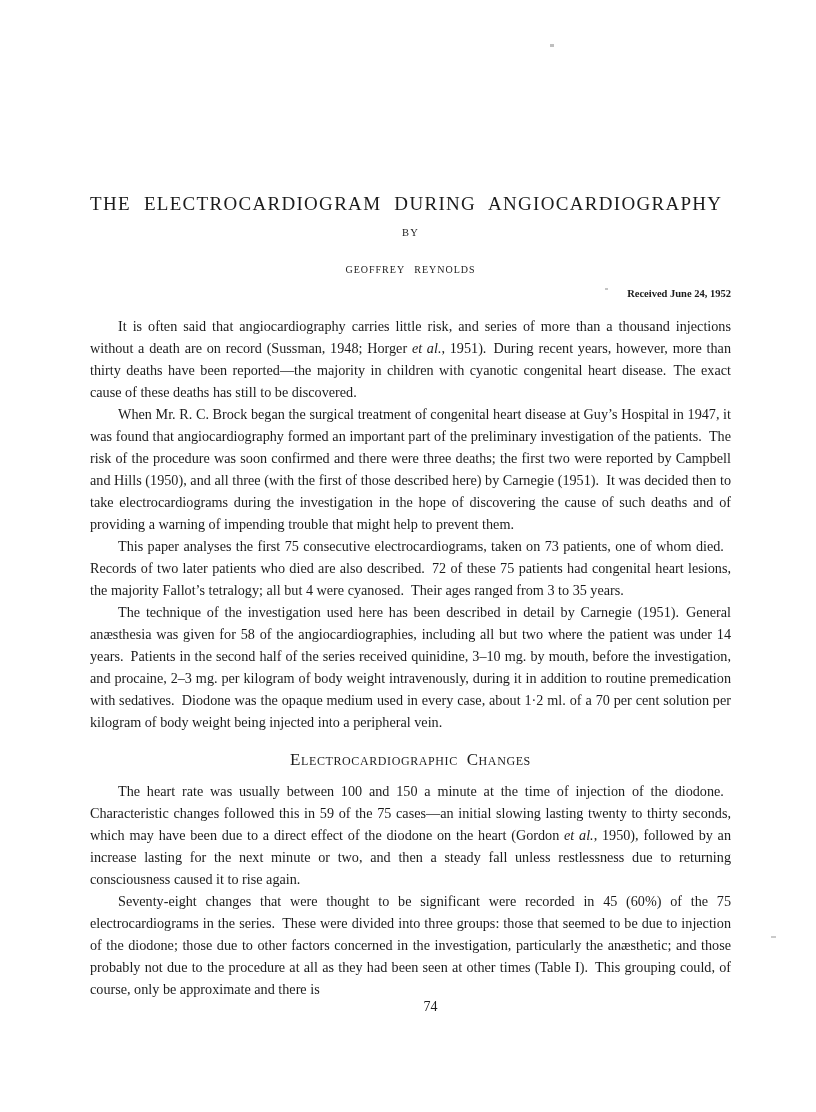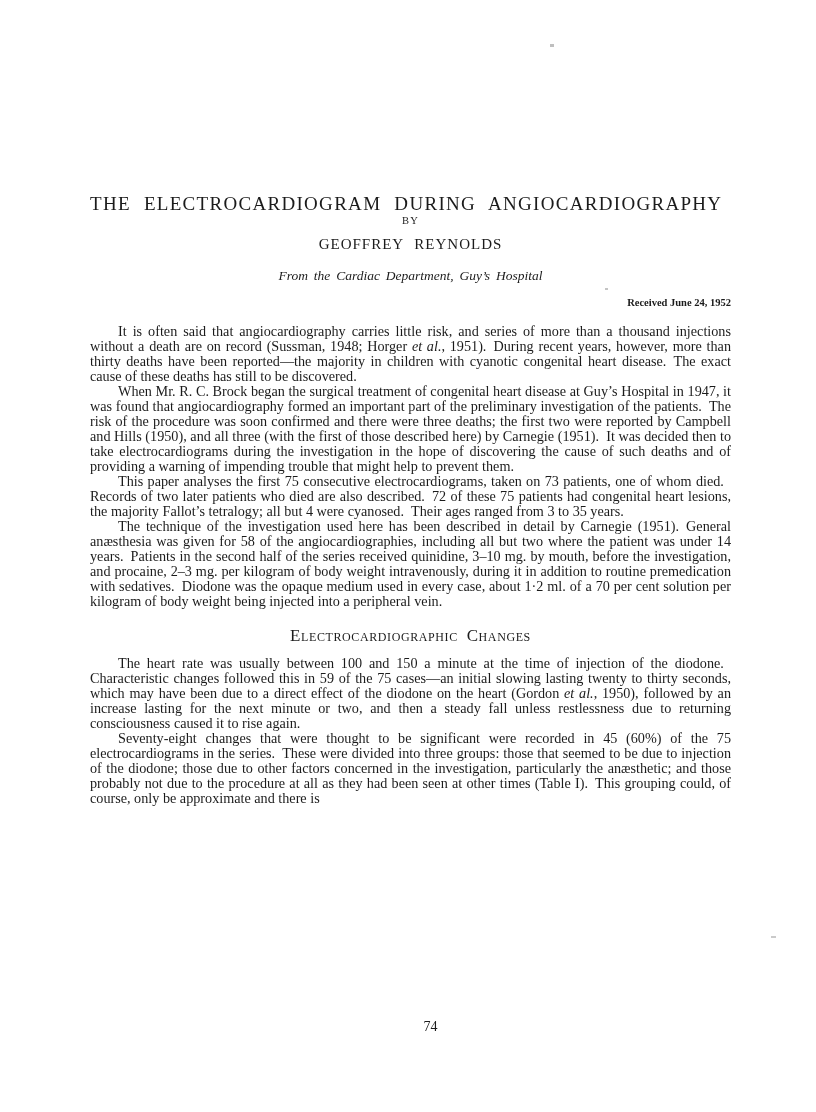--- a/index.html
+++ b/index.html
@@ -25,28 +25,28 @@
   .title {
     margin: 193px 12px 0 0;
     font-size: 19px;
     font-weight: normal;
     letter-spacing: 1.3px;
     word-spacing: 7px;
     text-align: center;
     white-space: nowrap;
   }
   .byline {
-    margin-top: 0;
+    margin-top: 12px;
     font-size: 10.5px;
     letter-spacing: 1.2px;
     text-align: center;
   }
   .author {
-    margin-top: 10px;
-    font-size: 15px;
+    margin-top: 26px;
+    font-size: 10px;
     letter-spacing: 1px;
     word-spacing: 6px;
     text-align: center;
   }
   .affiliation {
     margin-top: 15px;
     font-size: 13.5px;
     font-style: italic;
     word-spacing: 2.5px;
     text-align: center;
@@ -56,21 +56,21 @@
     font-size: 10.5px;
     font-weight: bold;
     text-align: right;
   }
   .body {
     margin-top: 16px;
   }
   .body p {
     margin: 0;
     font-size: 14.2px;
-    line-height: 15px;
+    line-height: 22px;
     text-align: justify;
     text-indent: 28px;
   }
   .section-heading {
     margin: 17px 0 10px 0;
     font-size: 17px;
     font-weight: normal;
     font-variant: small-caps;
     letter-spacing: 0.6px;
     word-spacing: 4px;
@@ -78,21 +78,20 @@
   }
   .page-number {
     position: absolute;
     top: 999px;
     left: 0;
     width: 816px;
     text-align: center;
     font-size: 14px;
     padding-left: 45px;
     box-sizing: border-box;
-    margin-top: 20px;
   }
   .speck {
     position: absolute;
     background: #8a8a8a;
   }
   .speck.s1 { left: 550px; top: 44px;  width: 4px; height: 3px; opacity: 0.55; }
   .speck.s2 { left: 605px; top: 288px; width: 3px; height: 2px; opacity: 0.5; }
   .speck.s3 { left: 771px; top: 936px; width: 5px; height: 2px; opacity: 0.45; }
   i { font-style: italic; }
 </style>
@@ -101,21 +100,20 @@
 
 <div class="page">
   <div class="speck s1"></div>
   <div class="speck s2"></div>
   <div class="speck s3"></div>
 
   <div class="inner">
     <h1 class="title">THE ELECTROCARDIOGRAM DURING ANGIOCARDIOGRAPHY</h1>
     <div class="byline">BY</div>
     <div class="author">GEOFFREY REYNOLDS</div>
-    <div class="affiliation">From the Cardiac Department, Guy’s Hospital</div>
     <div class="received">Received June 24, 1952</div>
 
     <div class="body">
       <p><span>It is often said that angiocardiography carries little risk, and series of more than a thousand injections without a death are on record (Sussman, 1948; Horger </span><i>et al.</i><span>, 1951). During recent years, however, more than thirty deaths have been reported—the majority in children with cyanotic congenital heart disease. The exact cause of these deaths has still to be discovered.</span></p>
       <p><span>When Mr. R. C. Brock began the surgical treatment of congenital heart disease at Guy’s Hospital in 1947, it was found that angiocardiography formed an important part of the preliminary investigation of the patients. The risk of the procedure was soon confirmed and there were three deaths; the first two were reported by Campbell and Hills (1950), and all three (with the first of those described here) by Carnegie (1951). It was decided then to take electrocardiograms during the investigation in the hope of discovering the cause of such deaths and of providing a warning of impending trouble that might help to prevent them.</span></p>
       <p><span>This paper analyses the first 75 consecutive electrocardiograms, taken on 73 patients, one of whom died. Records of two later patients who died are also described. 72 of these 75 patients had congenital heart lesions, the majority Fallot’s tetralogy; all but 4 were cyanosed. Their ages ranged from 3 to 35 years.</span></p>
       <p><span>The technique of the investigation used here has been described in detail by Carnegie (1951). General anæsthesia was given for 58 of the angiocardiographies, including all but two where the patient was under 14 years. Patients in the second half of the series received quinidine, 3–10 mg. by mouth, before the investigation, and procaine, 2–3 mg. per kilogram of body weight intravenously, during it in addition to routine premedication with sedatives. Diodone was the opaque medium used in every case, about 1·2 ml. of a 70 per cent solution per kilogram of body weight being injected into a peripheral vein.</span></p>
 
       <h2 class="section-heading">Electrocardiographic Changes</h2>
 

